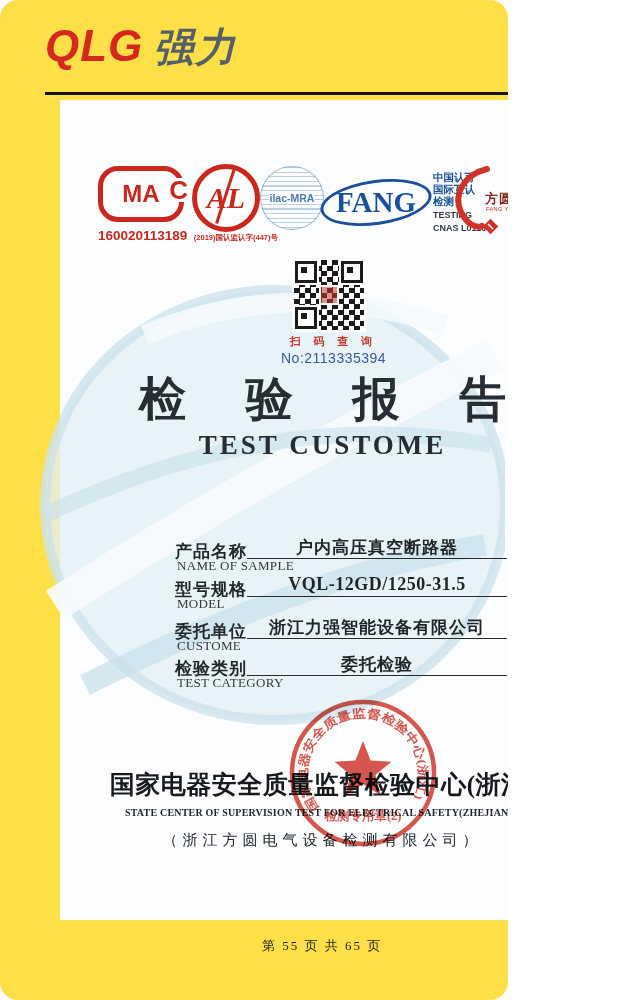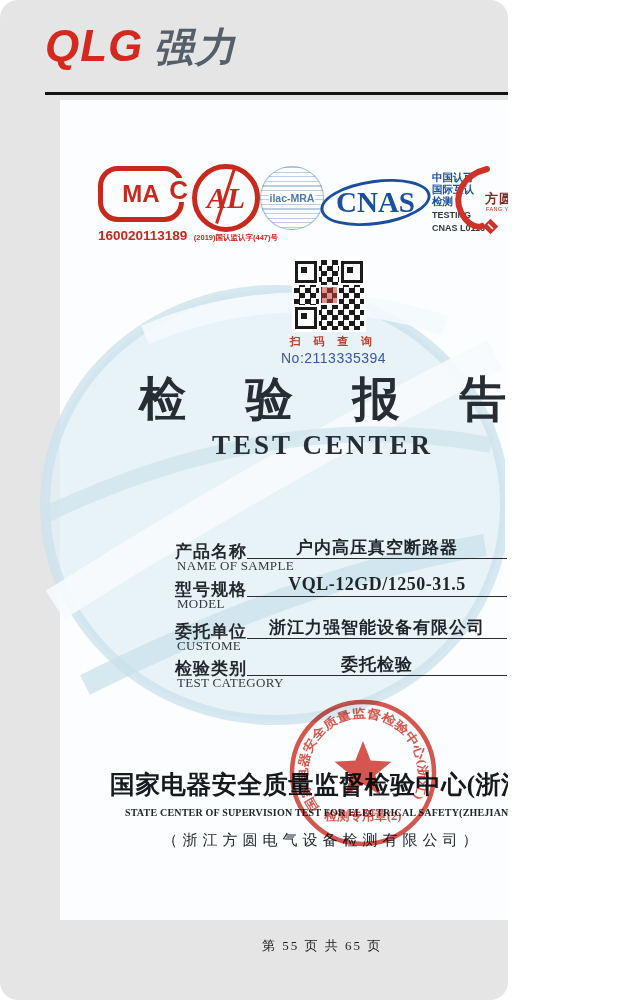--- a/index.html
+++ b/index.html
@@ -1,16 +1,16 @@
 <!DOCTYPE html>
 <html><head>
 <meta charset="utf-8">
 <style>
   html,body{margin:0;padding:0;background:#ffffff;}
-  .page{position:relative;width:508px;height:1000px;background:#e5e5e5;overflow:hidden;
+  .page{position:relative;width:508px;height:1000px;background:#fde047;overflow:hidden;
         font-family:"Liberation Serif","DejaVu Serif",serif;color:#2b2b2b;border-radius:18px;}
 
   
   .brand{position:absolute;left:45px;top:20px;display:flex;align-items:baseline;gap:10px;
          font-family:"Liberation Sans","DejaVu Sans",sans-serif;font-style:italic;font-weight:bold;}
   .brand .qlg{font-size:44px;color:#d5291f;letter-spacing:1px;}
   .brand .qiangli{font-size:40px;color:#545f69;letter-spacing:2px;}
   .head-rule{position:absolute;left:45px;top:92px;width:535px;height:3px;background:#141414;}
 
   
@@ -134,21 +134,21 @@
   </div>
 
   <div class="cert ilac-wrap">
     <div class="ilac-globe">
       <span>ilac-MRA</span>
     </div>
   </div>
 
   <div class="cert cnas-wrap">
     <div class="cnas-mark">
-      <span class="cnas-txt">CNAS</span>
+      <span class="cnas-txt">FANG</span>
     </div>
     <div class="cnas-side">
       <span class="zh">中国认可</span>
       <span class="zh">国际互认</span>
       <span class="zh">检测</span>
       <span class="en">TESTING</span>
       <span class="en">CNAS L0116</span>
     </div>
   </div>
 
@@ -167,21 +167,21 @@
       <div class="finder tl"></div>
       <div class="finder tr"></div>
       <div class="finder bl"></div>
       <div class="qr-stamp"></div>
     </div>
     <div class="qr-caption">扫 码 查 询</div>
     <div class="qr-number">No:2113335394</div>
   </div>
 
   <div class="title-zh">检 验 报 告</div>
-  <div class="title-en">TEST CENTER</div>
+  <div class="title-en">TEST CUSTOME</div>
 
   <div class="field-row row-0">
     <span class="f-label">产品名称</span>
     <span class="f-sub">NAME OF SAMPLE</span>
     <span class="f-line">户内高压真空断路器</span>
   </div>
   <div class="field-row row-1">
     <span class="f-label">型号规格</span>
     <span class="f-sub">MODEL</span>
     <span class="f-line">VQL-12GD/1250-31.5</span>

